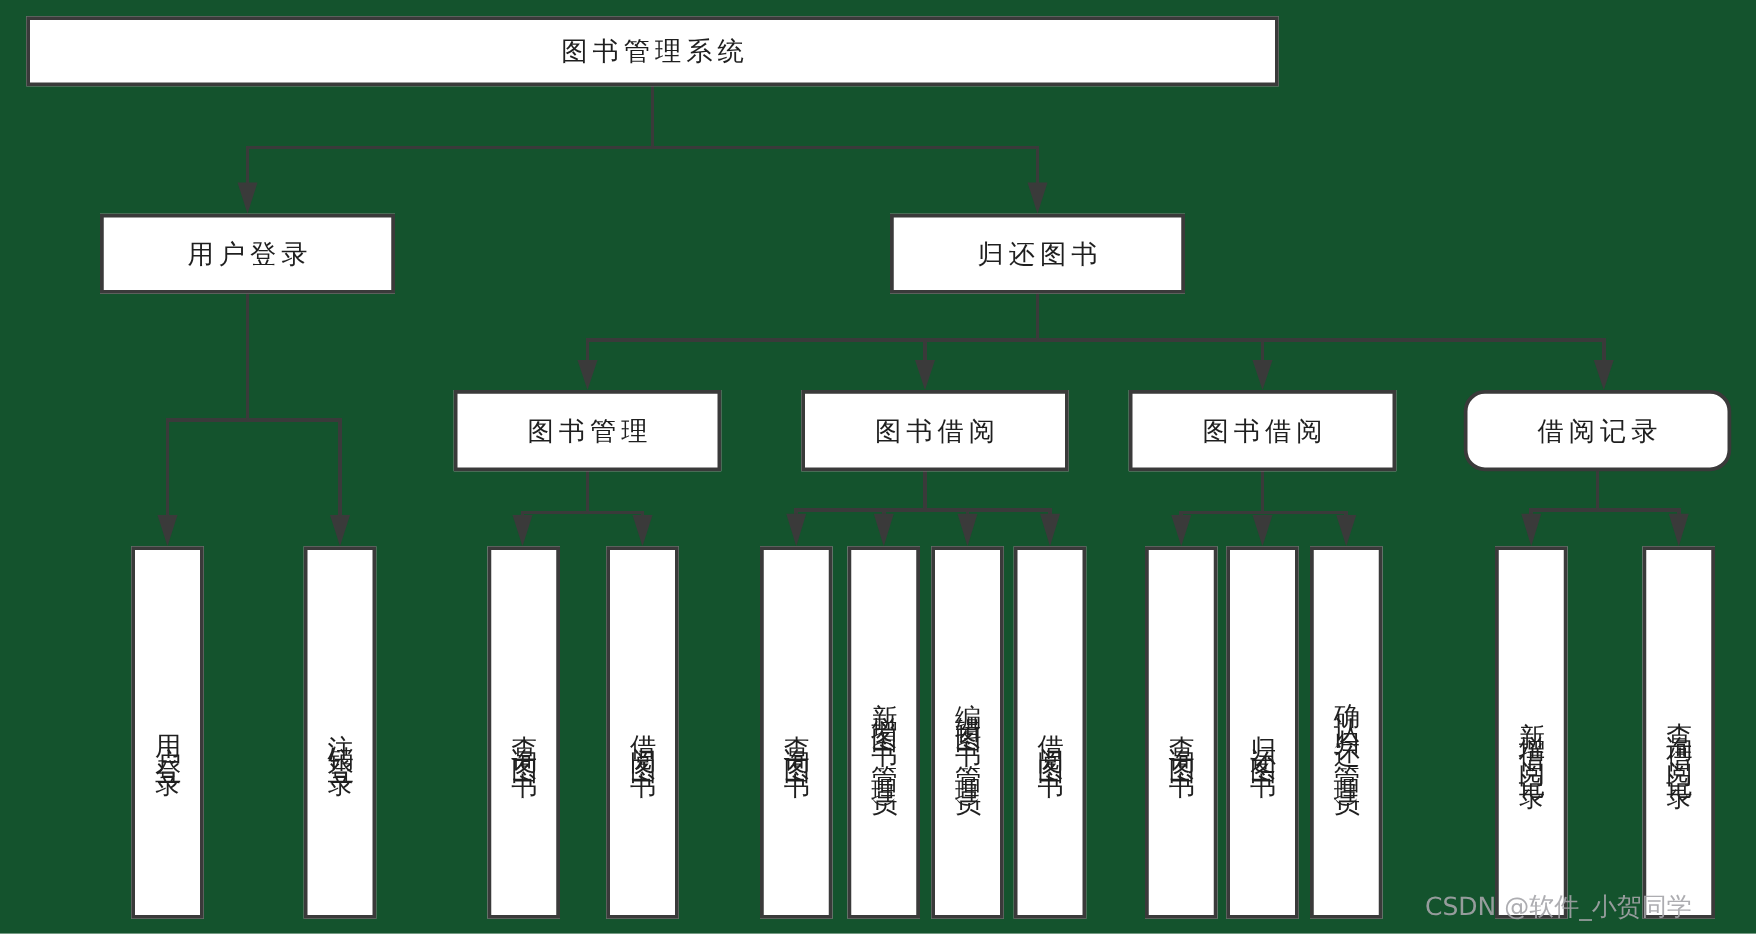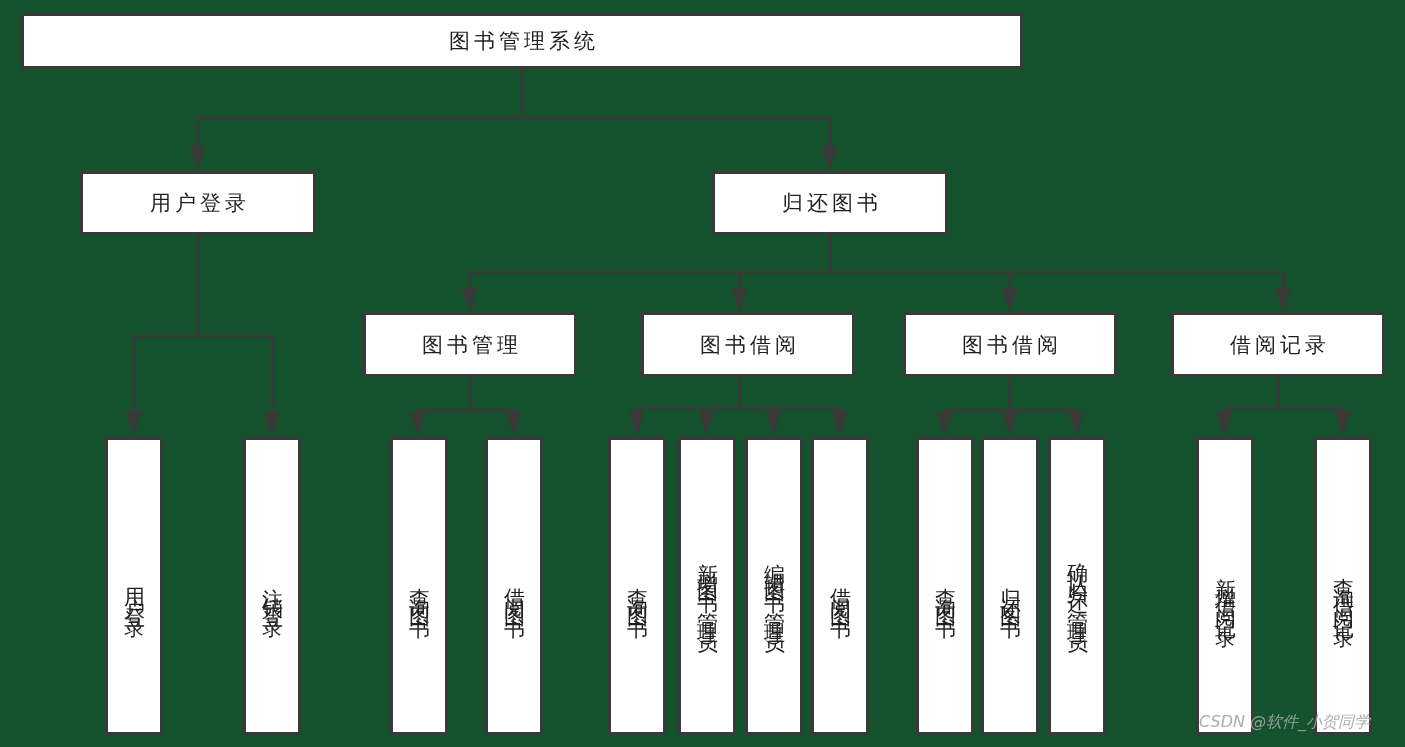--- a/index.html
+++ b/index.html
@@ -47,27 +47,26 @@
     writing-mode: vertical-rl;
     text-orientation: mixed;
     font-size: 21px;
     letter-spacing: 10px;
     padding-top: 10px;   
     color: #1f1f1f;
     line-height: 1;
   }
   .watermark {
     position: absolute;
-    left: 1199px;
+    left: 1140px;
     top: 712px;
-    font-size: 16px;
+    font-size: 20px;
     color: rgba(164,164,168,0.9);
     white-space: nowrap;
     z-index: 5;
-    font-style: italic;
   }
 </style>
 </head>
 <body>
 
 <div class="stage">
 
   <svg class="connector-layer" viewBox="0 0 1405 747">
     <g>
       <path d="M522 69 V118 M198 118 H830 M198 118 V148 M830 118 V148"></path>
@@ -124,21 +123,21 @@
 
   <div class="node" style="left:363px;top:312px;width:214px;height:65px;">
     <span class="lbl">图书管理</span>
   </div>
   <div class="node" style="left:641px;top:312px;width:214px;height:65px;">
     <span class="lbl">图书借阅</span>
   </div>
   <div class="node" style="left:903px;top:312px;width:214px;height:65px;">
     <span class="lbl">图书借阅</span>
   </div>
-  <div class="node" style="left:1171px;top:312px;width:214px;height:65px;">
+  <div class="node" style="left:1171px;top:312px;width:214px;height:65px;border-radius:17px;">
     <span class="lbl">借阅记录</span>
   </div>
 
   <div class="node leaf" style="left:105px;">
     <span class="lbl-v">用户登录</span>
   </div>
   <div class="node leaf" style="left:243px;">
     <span class="lbl-v">注销登录</span>
   </div>
 

